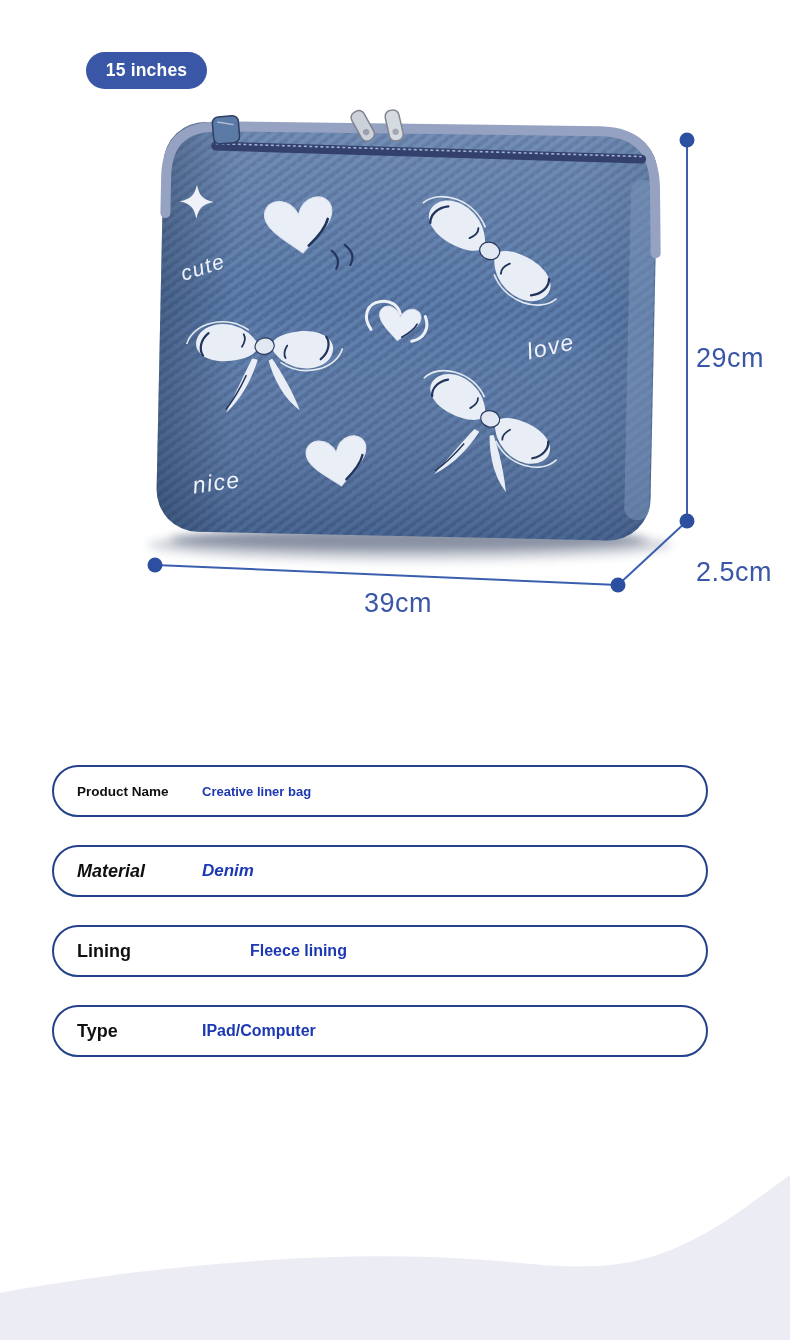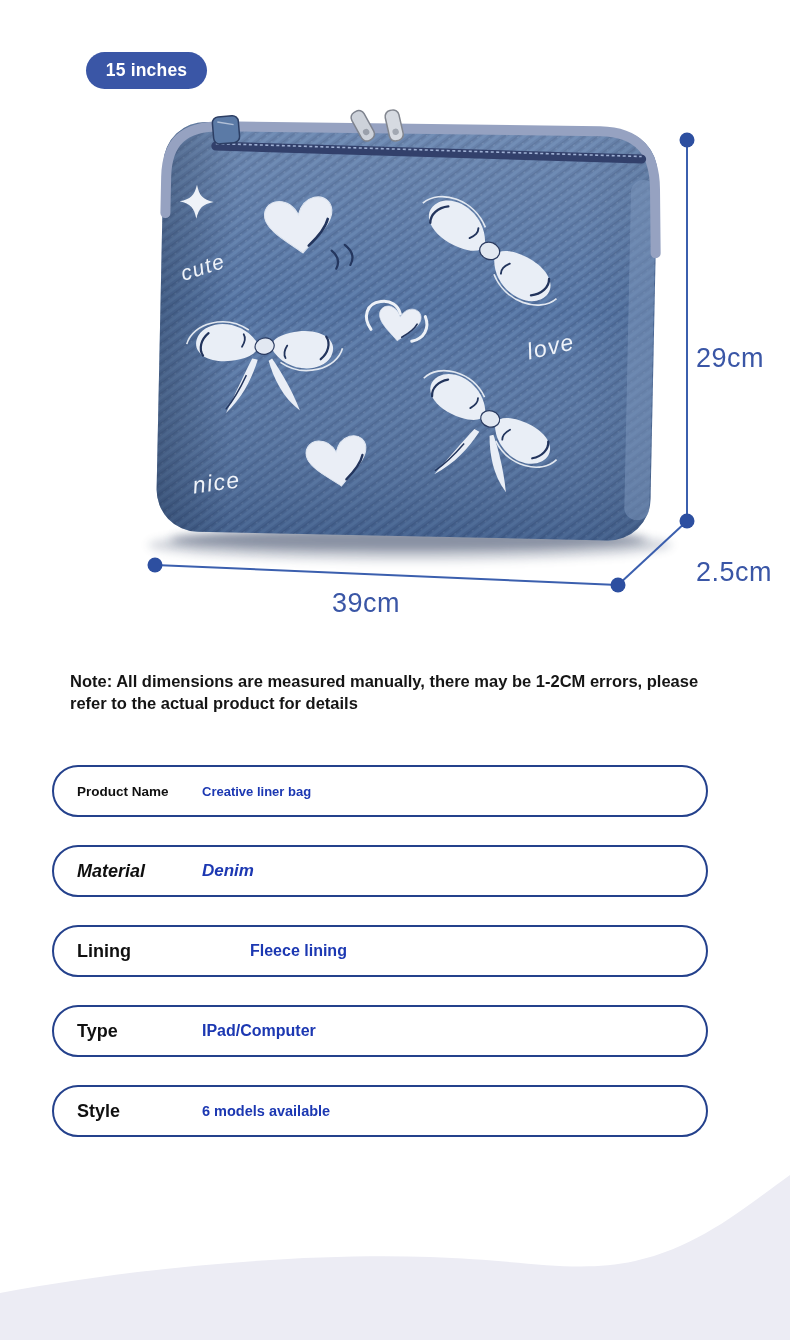--- a/index.html
+++ b/index.html
@@ -35,21 +35,21 @@
   .photo-area svg{position:absolute;left:0;top:0;}
   .dim-label{
     position:absolute;
     color:var(--accent);
     font-size:27px;
     font-weight:normal;
     letter-spacing:.5px;
     white-space:nowrap;
   }
   .dim-29{left:696px;top:343px;}
-  .dim-39{left:332px;top:588px;}
+  .dim-39{left:364px;top:588px;}
   .dim-25{left:696px;top:557px;}
   
   .note{
     position:absolute;left:70px;top:671px;width:660px;
     color:#151515;
     font-size:16.5px;font-weight:bold;
     line-height:1.32;
   }
   
   .spec-row{
@@ -204,40 +204,35 @@
         <circle cx="618" cy="585" r="7.5"></circle>
         <circle cx="155" cy="565" r="7.5"></circle>
       </g>
     </svg>
 
     <div class="dim-label dim-29">29cm</div>
     <div class="dim-label dim-39">39cm</div>
     <div class="dim-label dim-25">2.5cm</div>
   </div>
 
-  <div class="note">Note: All dimensions are measured manually, there may be 1-2CM errors, please refer to the actual product for details</div>
 
   <div class="spec-row row-0">
     <span class="spec-label sm">Product Name</span>
     <span class="spec-value" style="font-size:13px">Creative liner bag</span>
   </div>
   <div class="spec-row row-1">
     <span class="spec-label">Material</span>
     <span class="spec-value" style="font-size:17px">Denim</span>
   </div>
   <div class="spec-row row-2">
     <span class="spec-label">Lining</span>
     <span class="spec-value">Fleece lining</span>
   </div>
   <div class="spec-row row-3">
     <span class="spec-label">Type</span>
     <span class="spec-value">IPad/Computer</span>
   </div>
-  <div class="spec-row row-4">
-    <span class="spec-label">Style</span>
-    <span class="spec-value sm">6 models available</span>
-  </div>
 
   <svg class="wave" viewBox="0 0 790 165" preserveAspectRatio="none">
     <path d="M0,118 C140,92 300,78 430,82 C525,85 575,99 635,86 C700,72 748,30 790,0 L790,165 L0,165 Z" fill="#ececf4"></path>
   </svg>
 
 </div>
 
 </body></html>

